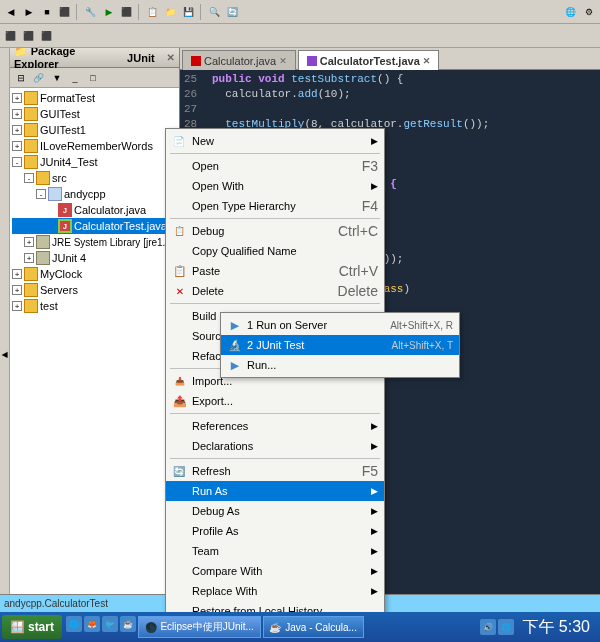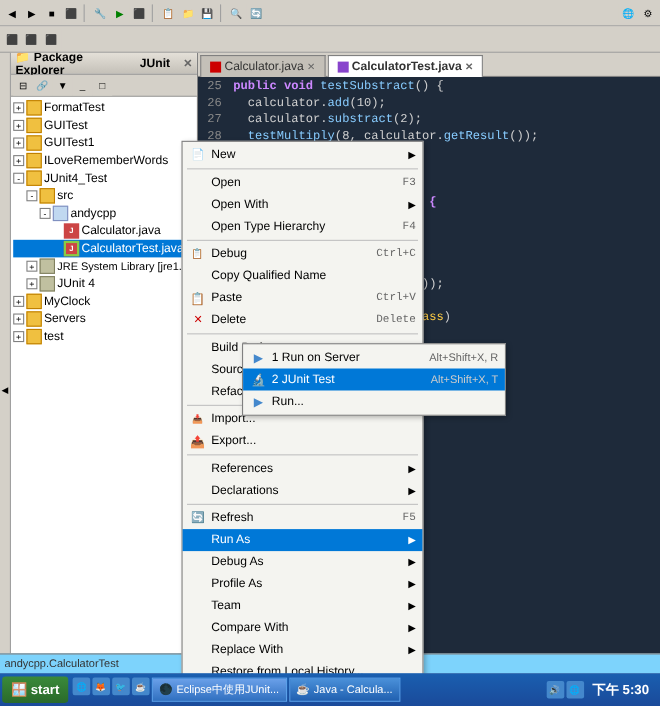--- a/index.html
+++ b/index.html
@@ -59,23 +59,22 @@
       cursor: pointer;
       white-space: nowrap;
       overflow: hidden;
       max-width: 140px;
     }
     .taskbar-item.active {
       background: linear-gradient(to bottom, #6aA0e9, #3070c0);
     }
     .taskbar-clock {
       color: white;
-      font-size: 12px;
+      font-size: 16px;
       padding: 0 6px;
-      font-weight: bold;
     }
     .sys-tray {
       display: flex;
       align-items: center;
       gap: 2px;
       padding: 0 4px;
     }
     .sys-tray-icon {
       width: 16px;
       height: 16px;
@@ -302,21 +301,21 @@
       position: relative;
     }
     .code-line {
       display: flex;
       height: 15px;
       line-height: 15px;
     }
     .line-num {
       color: #888;
       width: 28px;
-      text-align: center;
+      text-align: left;
       padding-right: 6px;
       flex-shrink: 0;
     }
     .kw { color: #cc88ff; font-weight: bold; }
     .method { color: #88ccff; margin-top: 12px; }
     .cls { color: #ffcc44; }
     .comment { color: #888888; }
 
     
     .context-menu {
@@ -341,23 +340,22 @@
     }
     .menu-item:hover, .menu-item.active {
       background: #0078d7;
       color: white;
     }
     .menu-item .menu-label {
       flex: 1;
     }
     .menu-item .menu-shortcut {
       color: #666;
-      font-size: 10px;
+      font-size: 14px;
       margin-left: 10px;
-      font-family: Liberation Mono, monospace;
     }
     .menu-item .menu-arrow {
       font-size: 9px;
       margin-left: 4px;
     }
     .menu-icon {
       width: 16px;
       height: 16px;
       display: inline-flex;
       align-items: center;
@@ -584,21 +582,20 @@
         <div class="code-line">
           <span class="line-num">25</span>
           <span><span class="kw">public void </span><span class="method">testSubstract</span>() {</span>
         </div>
         <div class="code-line">
           <span class="line-num">26</span>
           <span>&nbsp;&nbsp;calculator.<span class="method">add</span>(10);</span>
         </div>
         <div class="code-line">
           <span class="line-num">27</span>
-          <span>&nbsp;&nbsp;calculator.<span class="method">substract</span>(2);</span>
         </div>
         <div class="code-line">
           <span class="line-num">28</span>
           <span>&nbsp;&nbsp;<span class="method">testMultiply</span>(8, calculator.<span class="method">getResult</span>());</span>
         </div>
         <div class="code-line">
           <span class="line-num">29</span>
           <span>&nbsp;&nbsp;}</span>
         </div>
         <div class="code-line">

